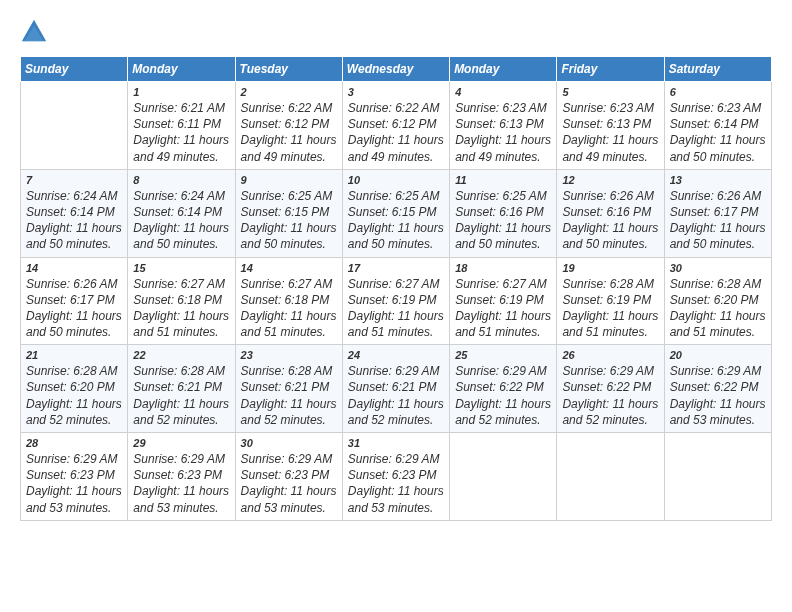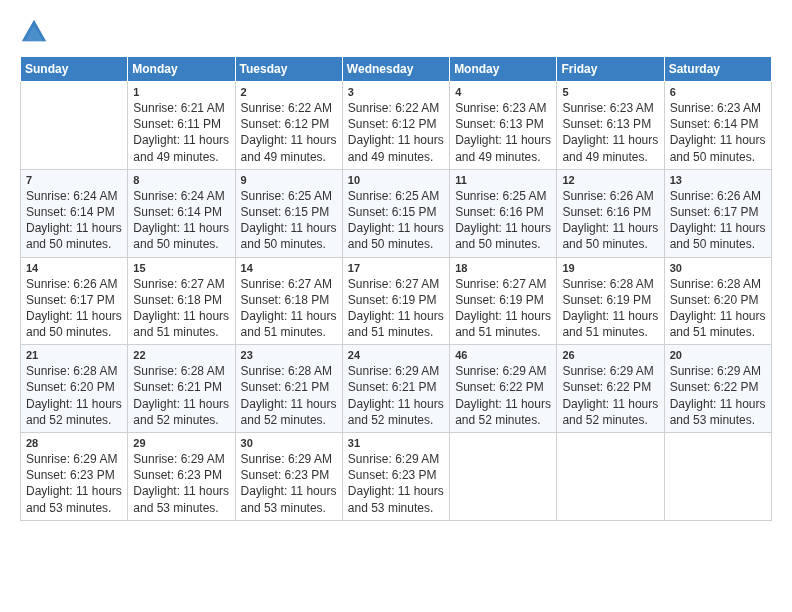--- a/index.html
+++ b/index.html
@@ -8,20 +8,21 @@
       background: #fff;
       width: 792px;
       height: 612px;
       overflow: hidden;
     }
     .page {
       width: 792px;
       min-height: 612px;
       padding: 18px 20px 10px 20px;
       background: #fff;
+      font-style: italic;
     }
     .header {
       display: flex;
       justify-content: space-between;
       align-items: flex-start;
       margin-bottom: 10px;
     }
     .logo {
       display: flex;
       align-items: flex-start;
@@ -304,21 +305,21 @@
 and 52 minutes.</div>
           </td>
           <td>
             <span class="day-num">24</span>
             <div class="day-info" style="white-space: pre-line;">Sunrise: 6:29 AM
 Sunset: 6:21 PM
 Daylight: 11 hours
 and 52 minutes.</div>
           </td>
           <td>
-            <span class="day-num">46</span>
+            <span class="day-num">25</span>
             <div class="day-info" style="white-space: pre-line;">Sunrise: 6:29 AM
 Sunset: 6:22 PM
 Daylight: 11 hours
 and 52 minutes.</div>
           </td>
           <td>
             <span class="day-num">26</span>
             <div class="day-info" style="white-space: pre-line;">Sunrise: 6:29 AM
 Sunset: 6:22 PM
 Daylight: 11 hours

